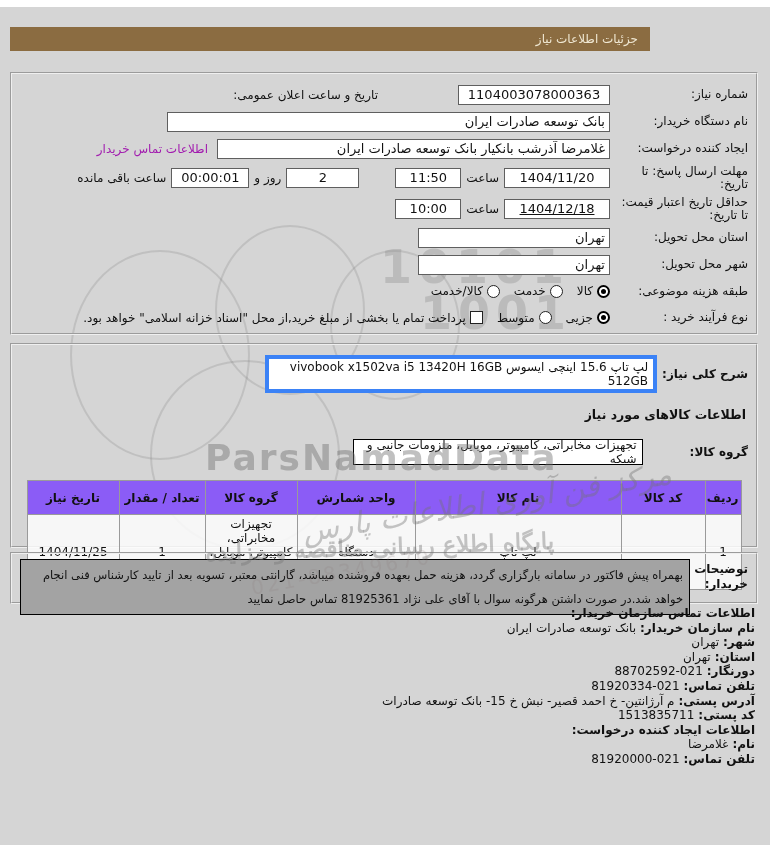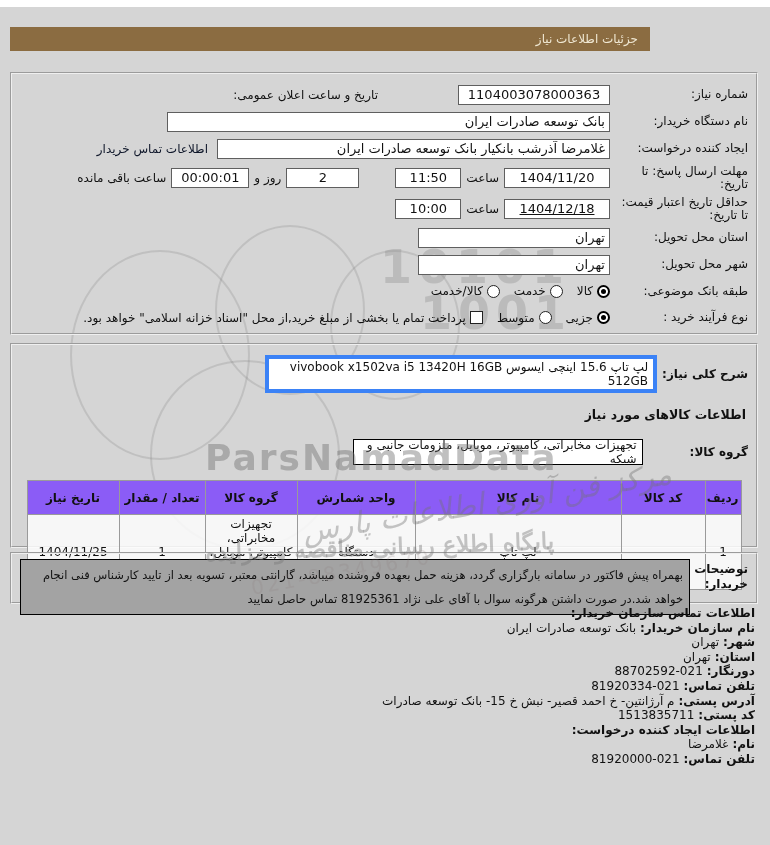--- a/index.html
+++ b/index.html
@@ -33,21 +33,21 @@
   .small-lbl { margin:0 5px; }
 
   input.fld {
     height:20px; border:1px solid #5f5f5f; background:#fff;
     font-family:inherit; font-size:13px; color:#111; padding:0 4px;
   }
   .center { text-align:center; direction:ltr; }
   .rtl-in { direction:rtl; text-align:right; }
   .timer { background:#fbf7d5; color:#9b9b85; border-color:#8a8a8a; }
 
-  a.contact-link { color:#0f172a; text-decoration:none; margin-right:9px; white-space:nowrap; }
+  a.contact-link { color:#a21caf; text-decoration:none; margin-right:9px; white-space:nowrap; }
 
   
   .radio { width:13px; height:13px; border:1px solid #222; border-radius:50%; background:#fff;
            display:inline-block; flex:0 0 13px; }
   .radio.sel { border:2px solid #000; }
   .radio.sel::after { content:""; display:block; width:5px; height:5px; margin:2px; background:#000; border-radius:50%; }
   .checkbox { width:13px; height:13px; border:1px solid #222; background:#fff; display:inline-block; flex:0 0 13px; }
   .optlbl { margin:0 4px 0 14px; }
 
   
@@ -161,21 +161,21 @@
     <span class="lbl">استان محل تحویل:</span>
     <input class="fld rtl-in" style="width: 192px;" readonly="" value="تهران">
   </div>
 
   <div class="frow" style="height:27px;">
     <span class="lbl">شهر محل تحویل:</span>
     <input class="fld rtl-in" style="width: 192px;" readonly="" value="تهران">
   </div>
 
   <div class="frow" style="height:26px;">
-    <span class="lbl">طبقه بانک موضوعی:</span>
+    <span class="lbl">طبقه هزینه موضوعی:</span>
     <span class="radio sel"></span>
     <span class="optlbl">کالا</span>
     <span class="radio"></span>
     <span class="optlbl">خدمت</span>
     <span class="radio"></span>
     <span class="optlbl">کالا/خدمت</span>
   </div>
 
   <div class="frow" style="height:27px;">
     <span class="lbl">نوع فرآیند خرید :</span>

